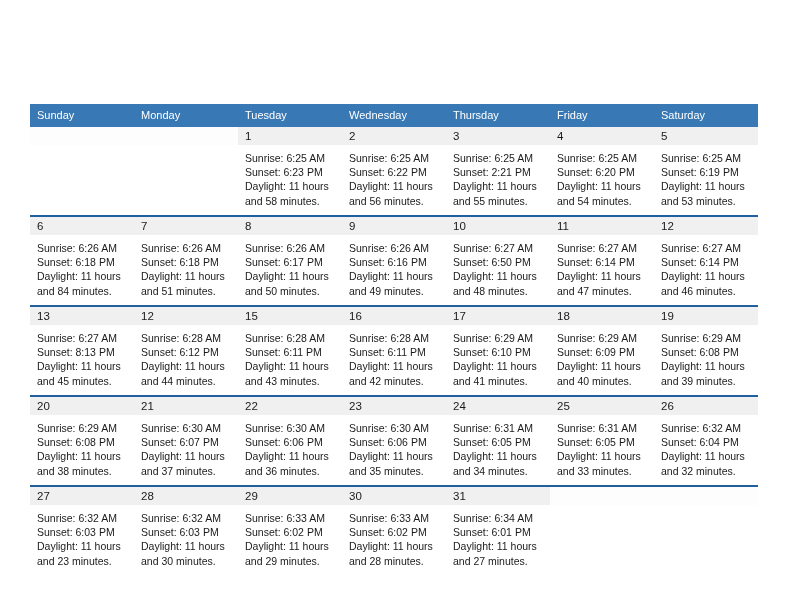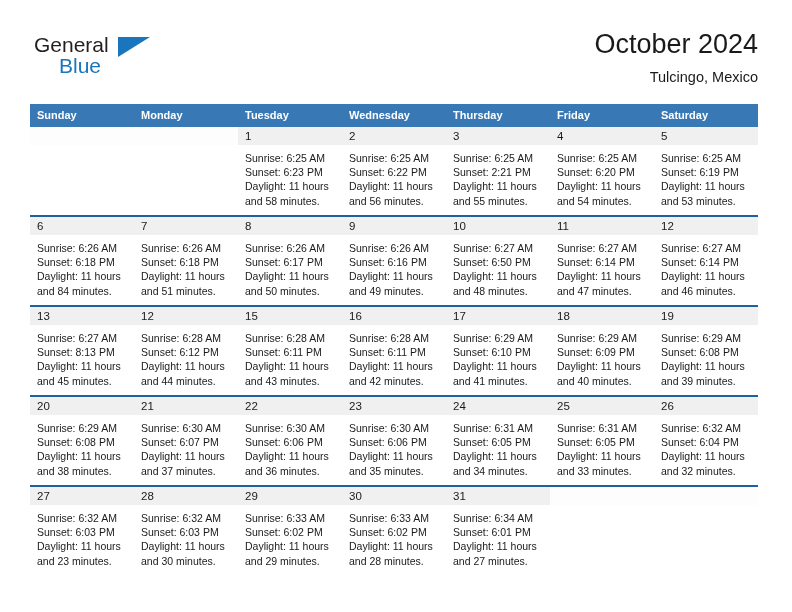--- a/index.html
+++ b/index.html
@@ -94,21 +94,21 @@
   }
   .cal-table {
     width: 728px;
     border-collapse: collapse;
     table-layout: fixed;
   }
   .cal-table th {
     background: #3878b4;
     color: #ffffff;
     font-size: 11px;
-    font-weight: bold;
+    font-weight: normal;
     text-align: left;
     padding: 5px 0 6px 7px;
     height: 11px;
     border: none;
     margin-top: 40px;
   }
   .cal-table td {
     vertical-align: top;
     padding: 0;
     border: none;
@@ -140,34 +140,20 @@
   }
   .details .daylight {
     white-space: normal;
   }
 </style>
 </head>
 <body>
 
 <div class="page">
 
-  <div class="header">
-
-    <div class="brand">
-      <span class="brand-general">General</span>
-      <span class="brand-flag"></span>
-      <span class="brand-blue">Blue</span>
-    </div>
-
-    <div class="title-block">
-      <div class="month-title">October 2024</div>
-      <div class="location">Tulcingo, Mexico</div>
-    </div>
-
-  </div>
 
   <div class="calendar">
     <table class="cal-table">
       <thead>
         <tr>
           <th>Sunday</th>
           <th>Monday</th>
           <th>Tuesday</th>
           <th>Wednesday</th>
           <th>Thursday</th>

